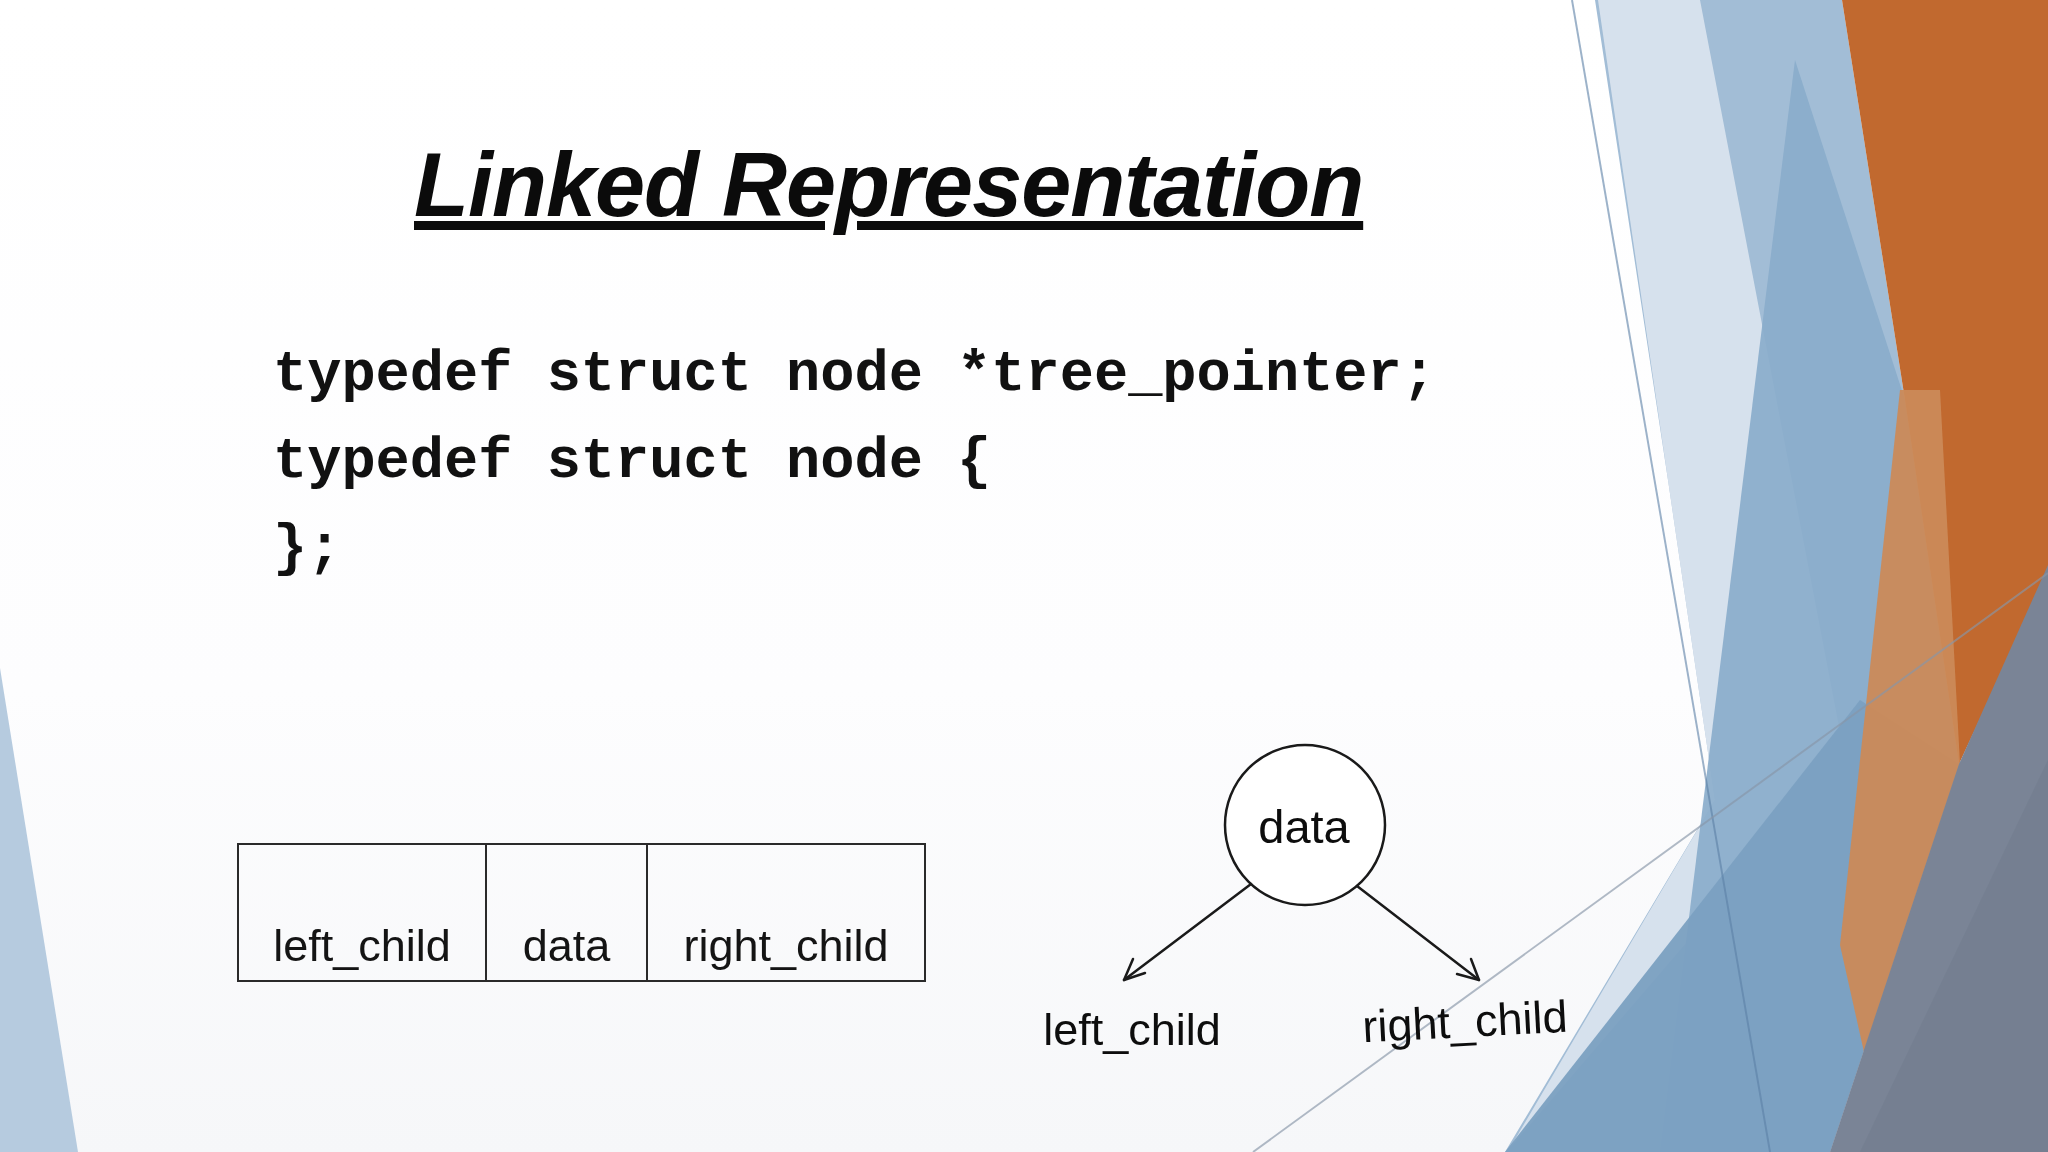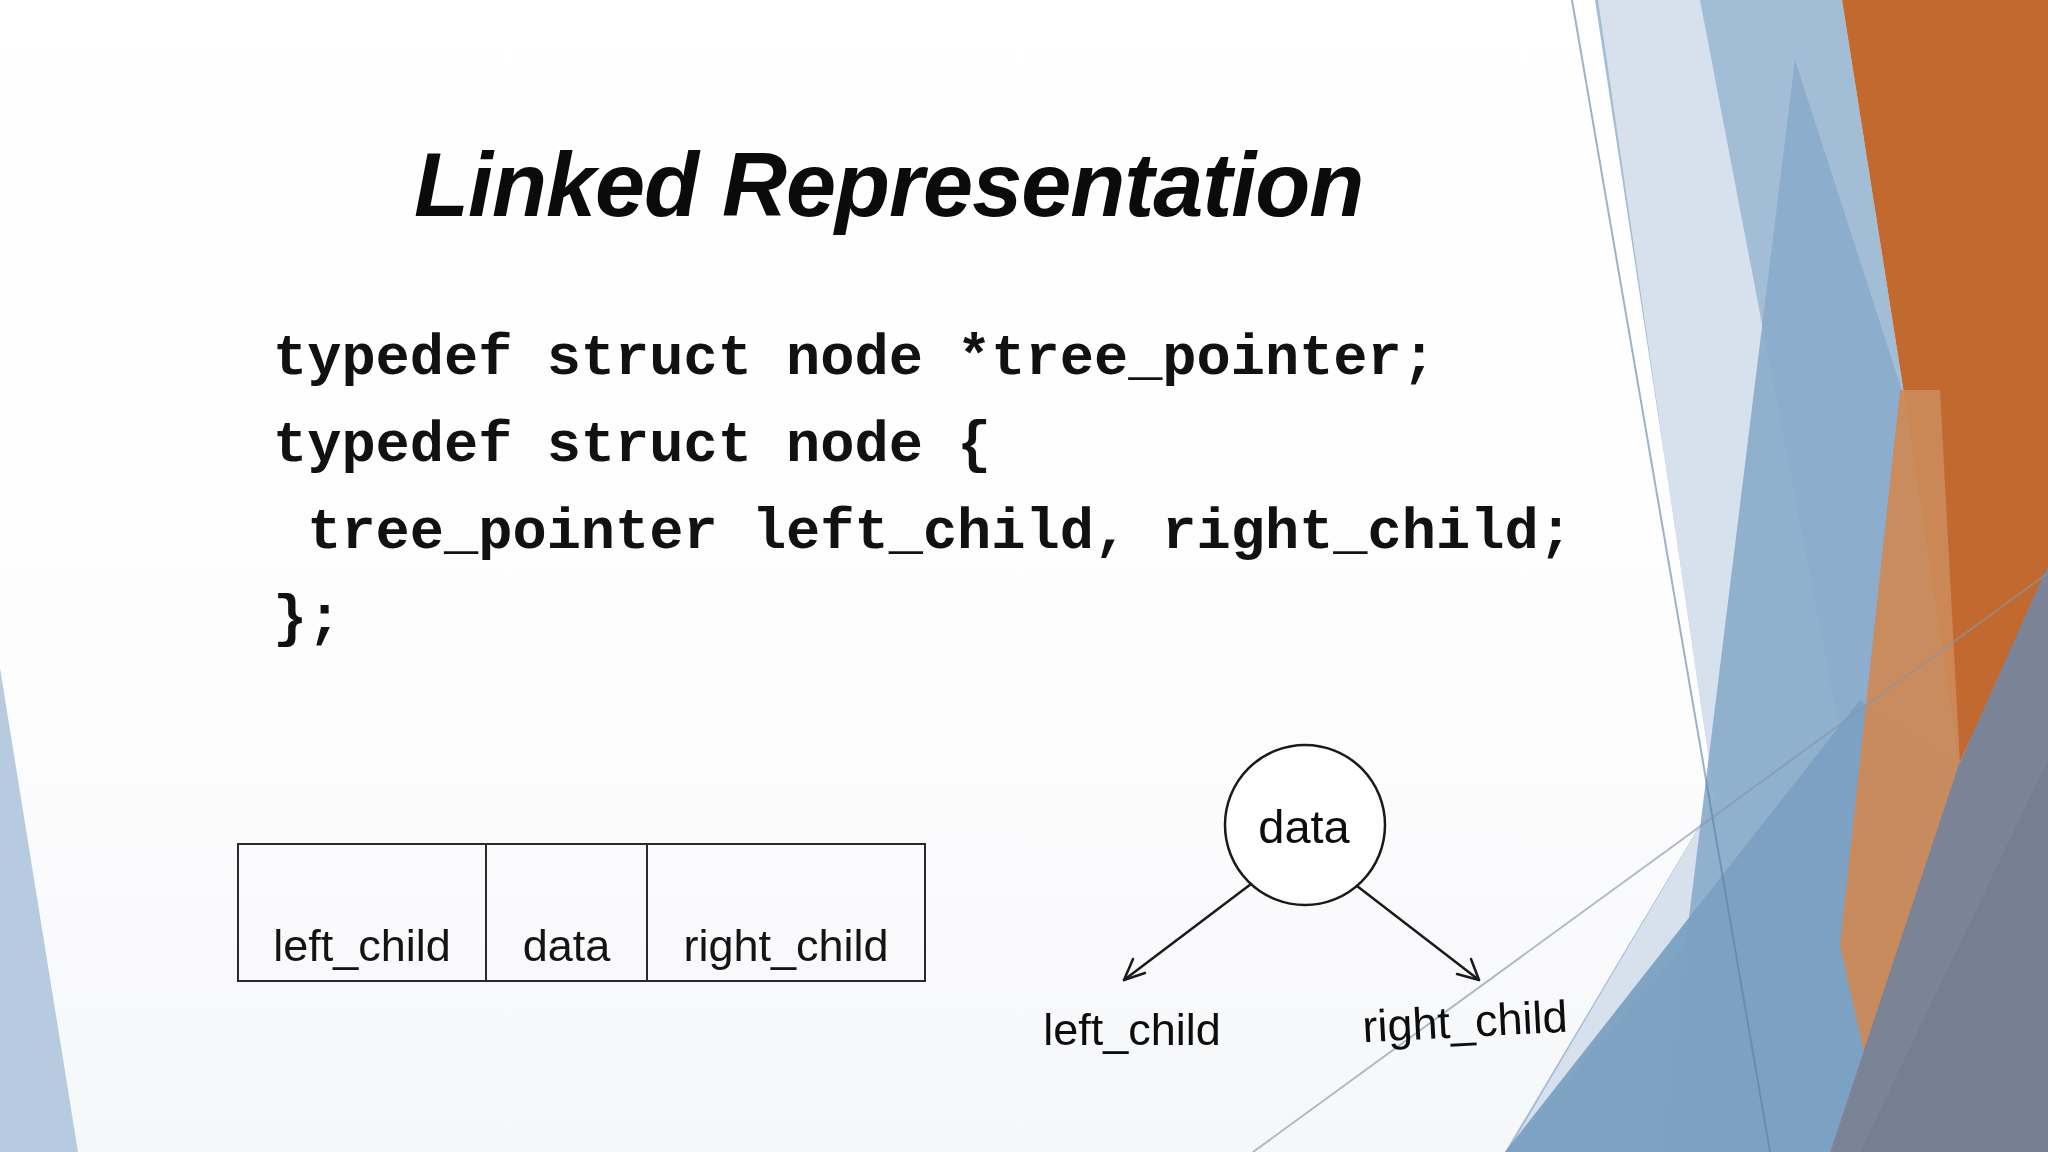--- a/index.html
+++ b/index.html
@@ -6,24 +6,24 @@
   body{
     width:2048px;height:1152px;position:relative;overflow:hidden;
     background:linear-gradient(180deg,#ffffff 0%,#fdfdfe 60%,#f6f7f9 100%);
     font-family:"Liberation Sans",sans-serif;color:#0d0d0d;
   }
   .abs{position:absolute;}
   #bg-svg{position:absolute;left:0;top:0;width:2048px;height:1152px;z-index:0;}
   .slide-title{
     left:414px;top:136px;width:1100px;
     font-size:90px;font-weight:bold;font-style:italic;letter-spacing:-1px;
-    line-height:1.1;white-space:nowrap;z-index:2;color:#0b0b0b;
+    line-height:1.1;white-space:nowrap;z-index:2;color:#0b0b0b;text-decoration:underline;
   }
   .code-block{
-    left:273px;top:316px;z-index:2;
+    left:273px;top:332px;z-index:2;
     font-family:"Liberation Mono","DejaVu Sans Mono",monospace;
     font-weight:bold;font-size:57px;line-height:87px;color:#111;
   }
   .code-line{white-space:pre;}
   .node-table{
     left:237px;top:843px;width:689px;height:139px;z-index:2;
     display:flex;border:2px solid #2a2a2a;box-sizing:border-box;
     background:transparent;
   }
   .node-cell{
@@ -75,21 +75,20 @@
     <line x1="1357" y1="886" x2="1479" y2="980"></line>
     <path d="M 1479 980 l -8 -21 M 1479 980 l -22 -6"></path>
   </g>
 </svg>
 
 <div class="abs slide-title">Linked Representation</div>
 
 <div class="abs code-block">
   <div class="code-line">typedef struct node *tree_pointer;</div>
   <div class="code-line">typedef struct node {</div>
-  <div class="code-line"> tree_pointer left_child, right_child;</div>
   <div class="code-line">};</div>
 </div>
 
 <div class="abs node-table">
   <div class="node-cell c0">left_child</div>
   <div class="node-cell c1">data</div>
   <div class="node-cell c2">right_child</div>
 </div>
 
 <div class="abs root-label">data</div>

